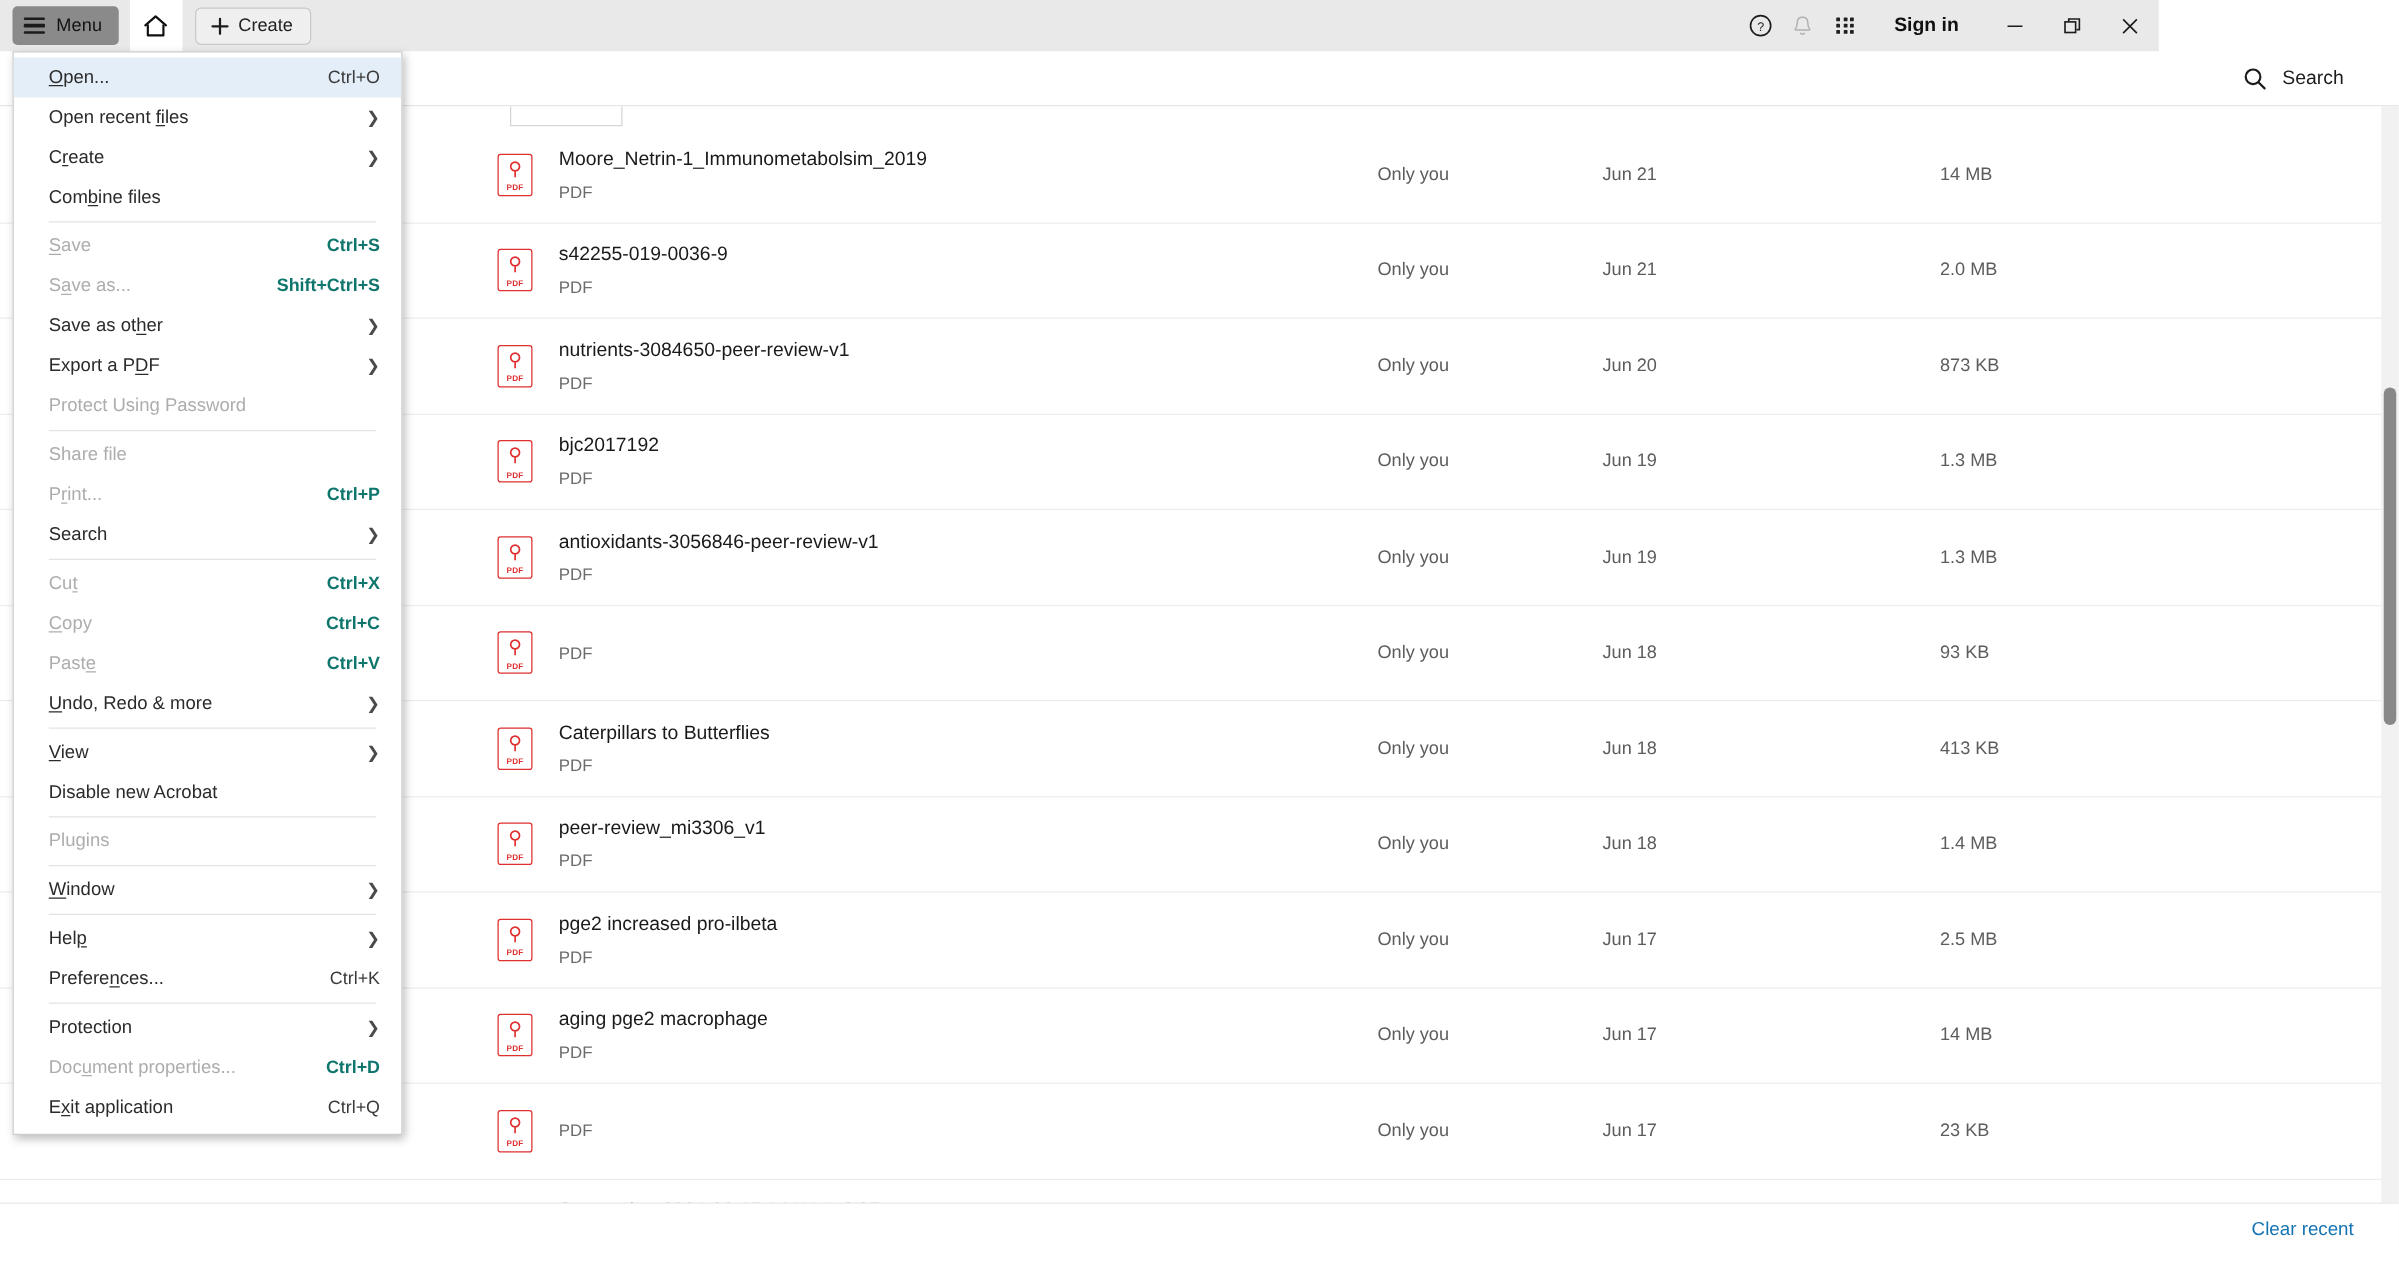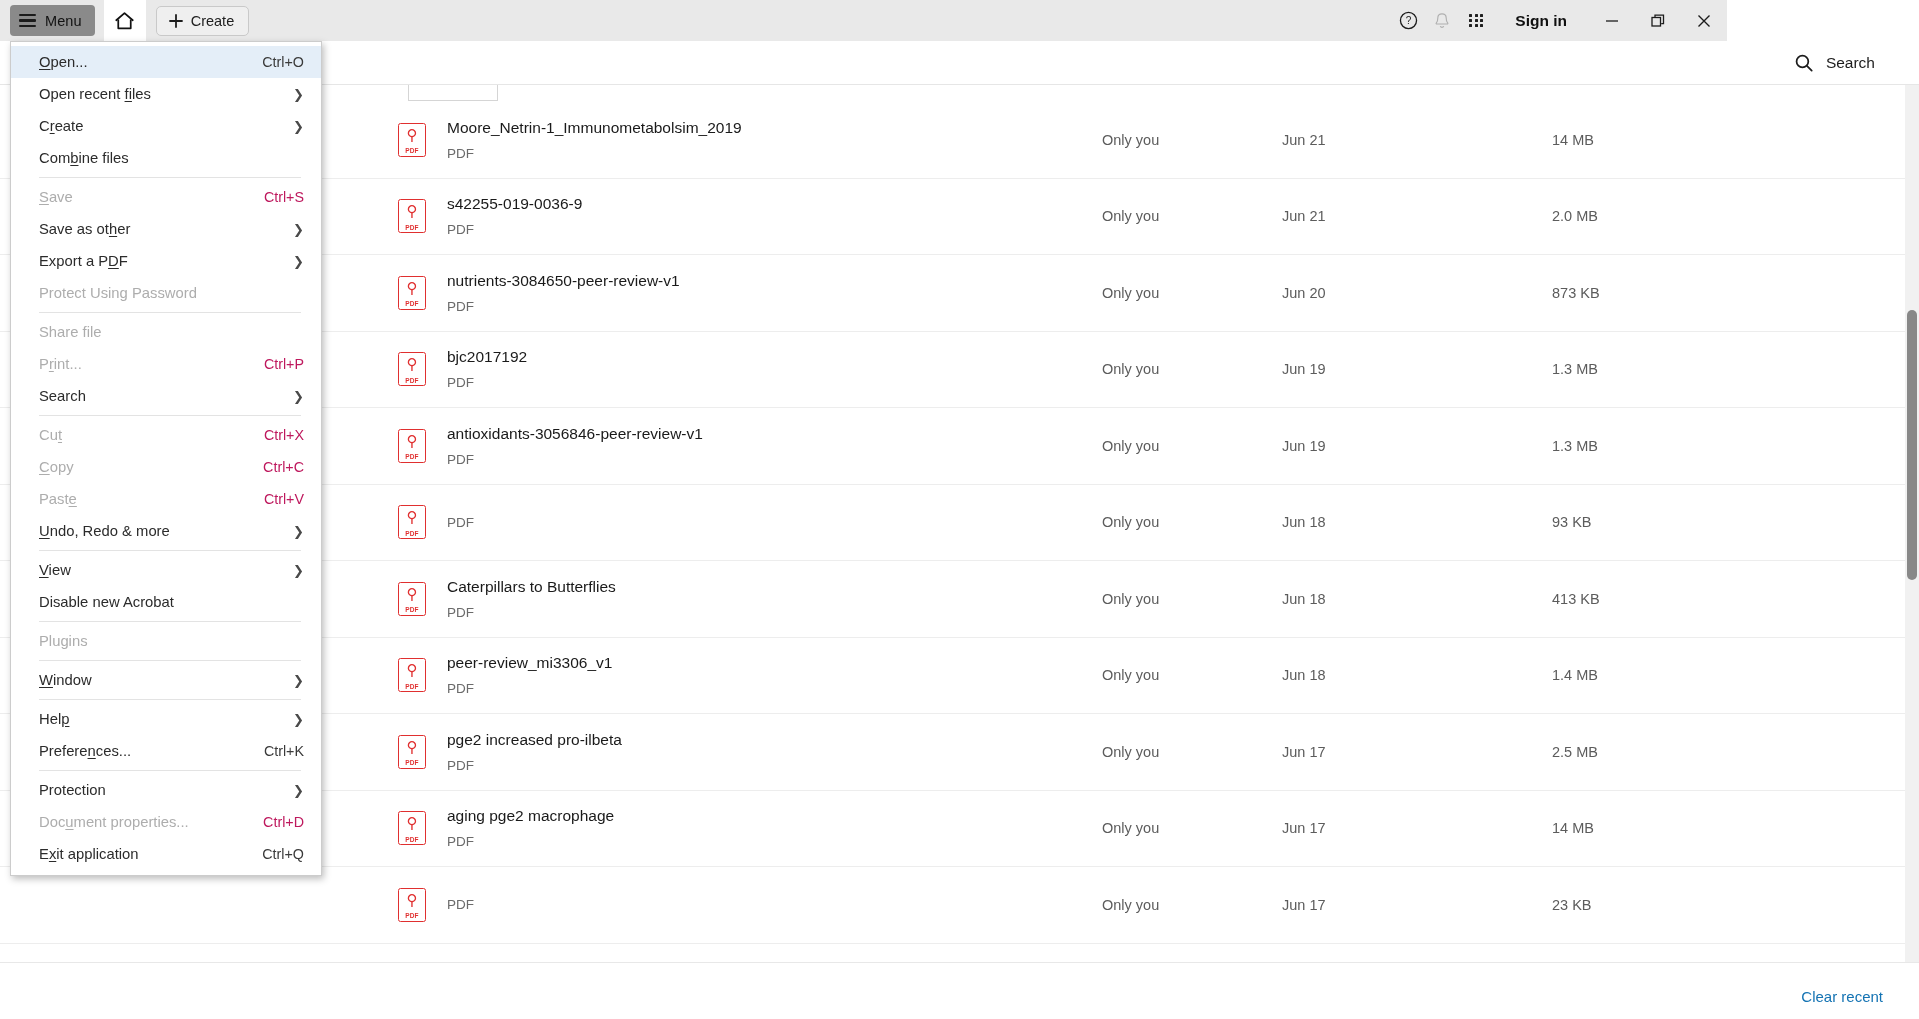--- a/index.html
+++ b/index.html
@@ -156,21 +156,21 @@
 
   
   .footer {
     position: absolute; bottom: 0; left: 0;
     width: 1919px; height: 57px;
     background: #ffffff;
     border-top: 1px solid #e8e8e8;
     z-index: 18;
   }
   .clear-recent {
-    position: absolute; right: 36px; top: 25px;
+    position: absolute; right: 36px; top: 12px;
     font-size: 15px; color: #1473b3; cursor: pointer;
   }
 
   
   .dropdown {
     position: absolute; top: 41px; left: 10px;
     width: 312px;
     background: #ffffff;
     border: 1px solid #cccccc;
     box-shadow: 2px 3px 7px rgba(0,0,0,.26);
@@ -183,21 +183,21 @@
     display: flex; align-items: center;
     padding: 0 17px 0 28px;
     font-size: 14.8px; color: #2b2b2b;
     cursor: pointer;
     white-space: nowrap;
     text-align: right;
   }
   .mi.hl { background: #e4eef8; }
   .mi.dis { color: #adadad; cursor: default; }
   .mi .sc { margin-left: auto; font-size: 14.3px; color: #3a3a3a; }
-  .mi.dis .sc { color: #be185d; }
+  .mi.dis .sc { color: #0f766e; font-weight: bold; }
   .mi .arr {
     margin-left: auto; font-size: 13px; color: #4a4a4a;
     font-family: "DejaVu Sans", sans-serif;
   }
   .mi .lbl u { text-decoration: underline; text-underline-offset: 2px; }
   .sep { height: 1px; background: #e3e3e3; margin: 3px 20px 3px 28px; }
 </style>
 </head>
 <body>
 
@@ -501,20 +501,24 @@
       <span class="arr">❯</span>
     </div>
     <div class="mi">
       <span class="lbl">Com<u>b</u>ine files</span>
     </div>
     <div class="sep"></div>
     <div class="mi dis">
       <span class="lbl"><u>S</u>ave</span>
       <span class="sc">Ctrl+S</span>
     </div>
+    <div class="mi dis">
+      <span class="lbl">S<u>a</u>ve as...</span>
+      <span class="sc">Shift+Ctrl+S</span>
+    </div>
     <div class="mi">
       <span class="lbl">Save as ot<u>h</u>er</span>
       <span class="arr">❯</span>
     </div>
     <div class="mi">
       <span class="lbl">Export a P<u>D</u>F</span>
       <span class="arr">❯</span>
     </div>
     <div class="mi dis">
       <span class="lbl">Protect Using Password</span>

